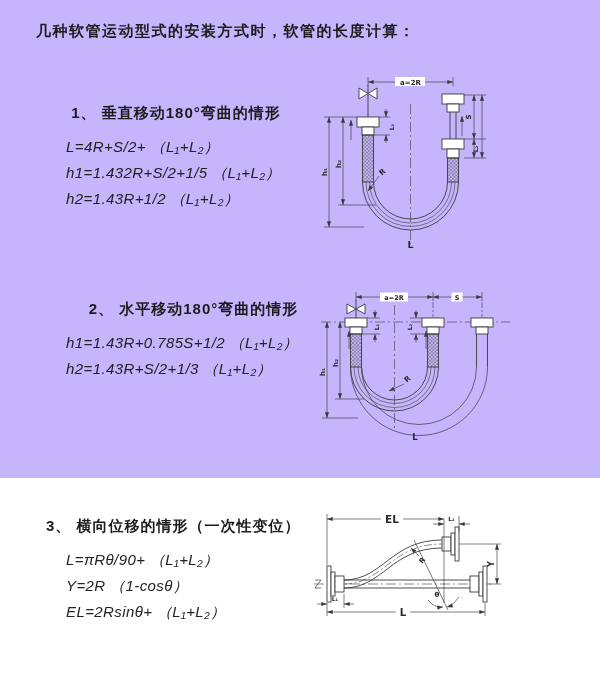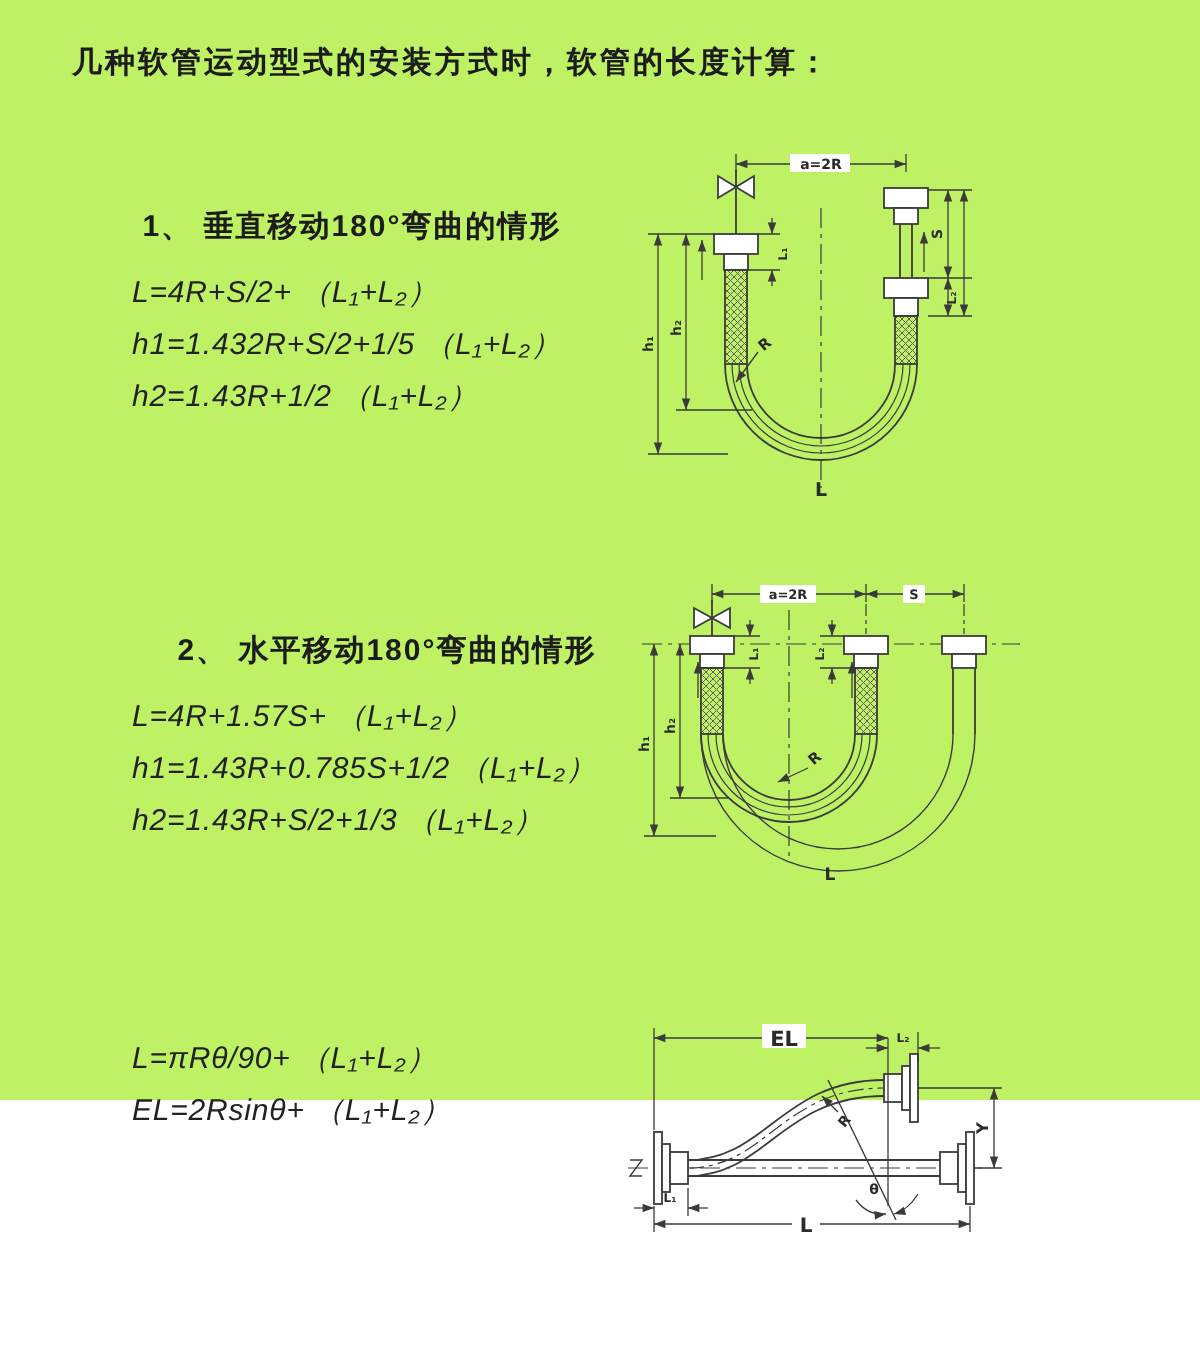--- a/index.html
+++ b/index.html
@@ -2,21 +2,21 @@
 <html><head>
 <meta charset="utf-8">
 <style>
   html,body{margin:0;padding:0;}
   body{
     width:600px;height:675px;overflow:hidden;
     background:#ffffff;
     font-family:"Liberation Sans","DejaVu Sans",sans-serif;
     color:#222;
   }
-  #page{position:relative;width:600px;height:550px;background:#bef264;}
+  #page{position:relative;width:600px;height:478px;background:#c4b5fd;}
   .page-title{
     position:absolute;left:36px;top:22px;
     font-size:15px;font-weight:bold;letter-spacing:1.5px;color:#1c1c1c;
     white-space:nowrap;
   }
   .section{position:absolute;left:46px;}
   .sec-heading{
     font-size:15px;font-weight:bold;letter-spacing:1px;color:#1c1c1c;
     margin-bottom:11px;white-space:nowrap;text-align:right;
   }
@@ -35,29 +35,30 @@
 
   <div class="page-title">几种软管运动型式的安装方式时，软管的长度计算：</div>
 
   <div class="section" style="top:104px">
     <div class="sec-heading">1、 垂直移动180°弯曲的情形</div>
     <div class="formula">L=4R+S/2+ （L₁+L₂）</div>
     <div class="formula">h1=1.432R+S/2+1/5 （L₁+L₂）</div>
     <div class="formula">h2=1.43R+1/2 （L₁+L₂）</div>
   </div>
 
-  <div class="section" style="top:316px">
+  <div class="section" style="top:300px">
     <div class="sec-heading">2、 水平移动180°弯曲的情形</div>
-    <div class="formula">L=4R+1.57S+ （L₁+L₂）</div>
     <div class="formula">h1=1.43R+0.785S+1/2 （L₁+L₂）</div>
     <div class="formula">h2=1.43R+S/2+1/3 （L₁+L₂）</div>
   </div>
 
   <div class="section" style="top:517px">
+    <div class="sec-heading">3、 横向位移的情形（一次性变位）</div>
     <div class="formula">L=πRθ/90+ （L₁+L₂）</div>
+    <div class="formula">Y=2R （1-cosθ）</div>
     <div class="formula">EL=2Rsinθ+ （L₁+L₂）</div>
   </div>
 
   <div class="diagram" style="left:318px;top:72px">
     <svg width="170" height="182" viewBox="0 0 170 182">
       <defs>
         <marker id="ar1" viewBox="0 0 10 10" refX="9.5" refY="5" markerWidth="9" markerHeight="6" orient="auto-start-reverse" markerUnits="userSpaceOnUse">
           <path d="M0,1.5 L9.5,5 L0,8.5 Z" fill="#3a3a3a"></path>
         </marker>
         <pattern id="hx1" width="3.5" height="3.5" patternUnits="userSpaceOnUse">

